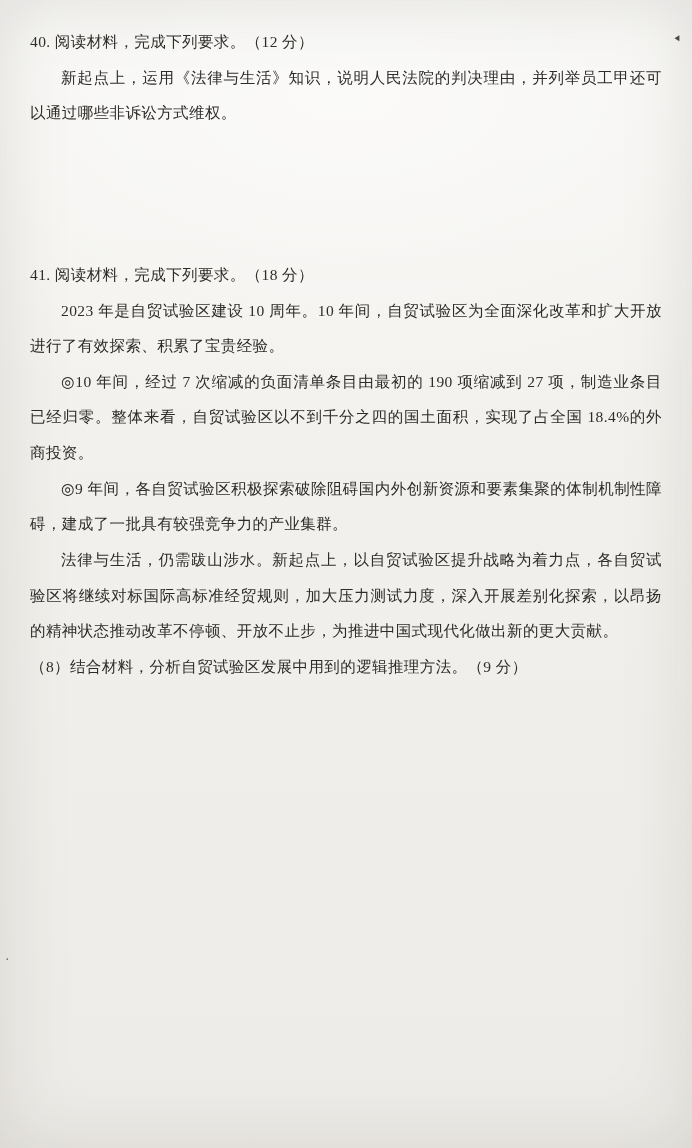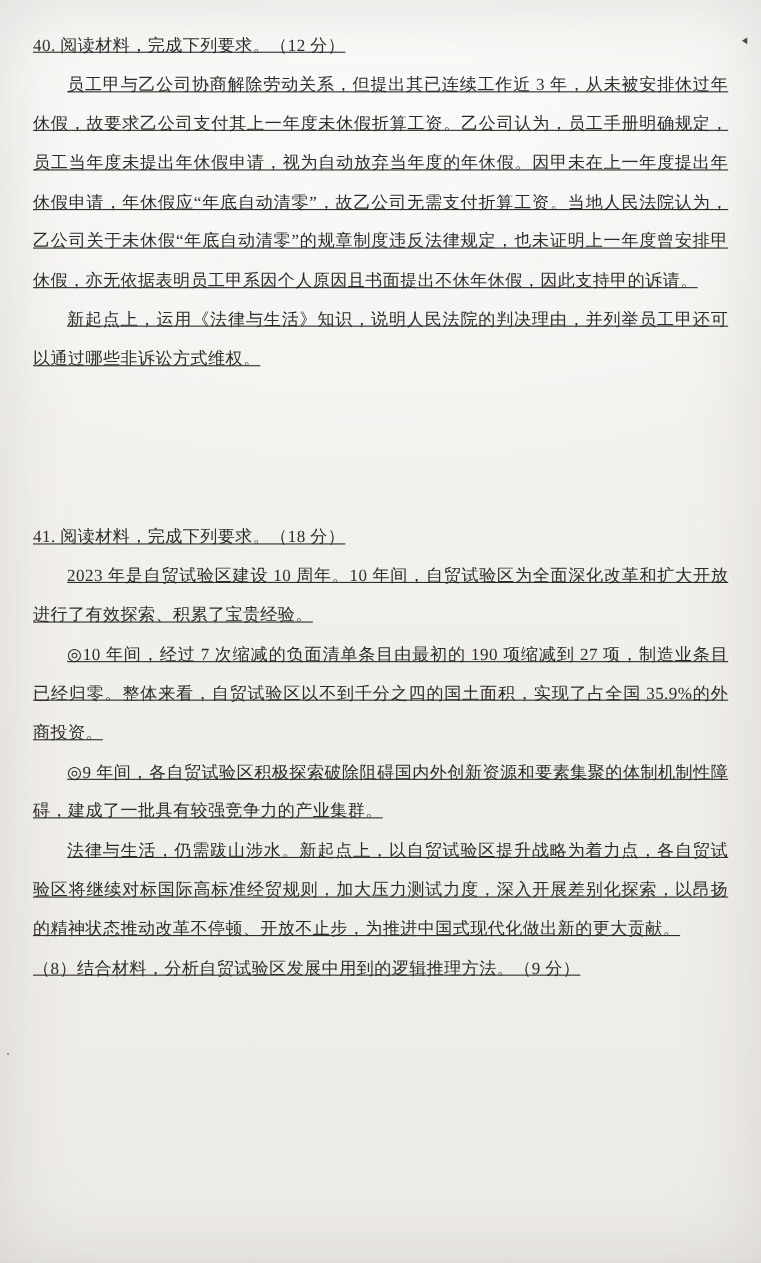--- a/index.html
+++ b/index.html
@@ -21,21 +21,20 @@
     color: #2e2c29;
     font-family: "Liberation Serif", "DejaVu Serif", serif;
     font-size: 15.5px;
     line-height: 2.3;
     letter-spacing: 0.4px;
     overflow: hidden;
   }
   .para {
     margin: 0;
     text-align: justify;
-    text-decoration: underline;
   }
   .indent { text-indent: 2em; }
   .q-heading { text-indent: 0; }
   .subq {
     padding-left: 4em;
     text-indent: -4em;
   }
   .q41 { margin-top: 126px; }
   .mark-tr {
     position: absolute;
@@ -56,26 +55,25 @@
 </head>
 <body>
 
 <div class="page">
 
   <span class="mark-tr">◄</span>
   <span class="mark-left">·</span>
 
   <section class="question">
     <div class="para q-heading">40. 阅读材料，完成下列要求。（12 分）</div>
-    <p class="para indent">员工甲与乙公司协商解除劳动关系，但提出其已连续工作近 3 年，从未被安排休过年休假，故要求乙公司支付其上一年度未休假折算工资。乙公司认为，员工手册明确规定，员工当年度未提出年休假申请，视为自动放弃当年度的年休假。因甲未在上一年度提出年休假申请，年休假应“年底自动清零”，故乙公司无需支付折算工资。当地人民法院认为，乙公司关于未休假“年底自动清零”的规章制度违反法律规定，也未证明上一年度曾安排甲休假，亦无依据表明员工甲系因个人原因且书面提出不休年休假，因此支持甲的诉请。</p>
     <p class="para indent">新起点上，运用《法律与生活》知识，说明人民法院的判决理由，并列举员工甲还可以通过哪些非诉讼方式维权。</p>
   </section>
 
   <section class="question q41">
     <div class="para q-heading">41. 阅读材料，完成下列要求。（18 分）</div>
     <p class="para indent">2023 年是自贸试验区建设 10 周年。10 年间，自贸试验区为全面深化改革和扩大开放进行了有效探索、积累了宝贵经验。</p>
-    <p class="para indent">◎10 年间，经过 7 次缩减的负面清单条目由最初的 190 项缩减到 27 项，制造业条目已经归零。整体来看，自贸试验区以不到千分之四的国土面积，实现了占全国 35.9%的外商投资。</p>
+    <p class="para indent">◎10 年间，经过 7 次缩减的负面清单条目由最初的 190 项缩减到 27 项，制造业条目已经归零。整体来看，自贸试验区以不到千分之四的国土面积，实现了占全国 18.4%的外商投资。</p>
     <p class="para indent">◎9 年间，各自贸试验区积极探索破除阻碍国内外创新资源和要素集聚的体制机制性障碍，建成了一批具有较强竞争力的产业集群。</p>
     <p class="para indent">法律与生活，仍需跋山涉水。新起点上，以自贸试验区提升战略为着力点，各自贸试验区将继续对标国际高标准经贸规则，加大压力测试力度，深入开展差别化探索，以昂扬的精神状态推动改革不停顿、开放不止步，为推进中国式现代化做出新的更大贡献。</p>
     <p class="para subq">（8）结合材料，分析自贸试验区发展中用到的逻辑推理方法。（9 分）</p>
   </section>
 
 </div>
 
 </body></html>

